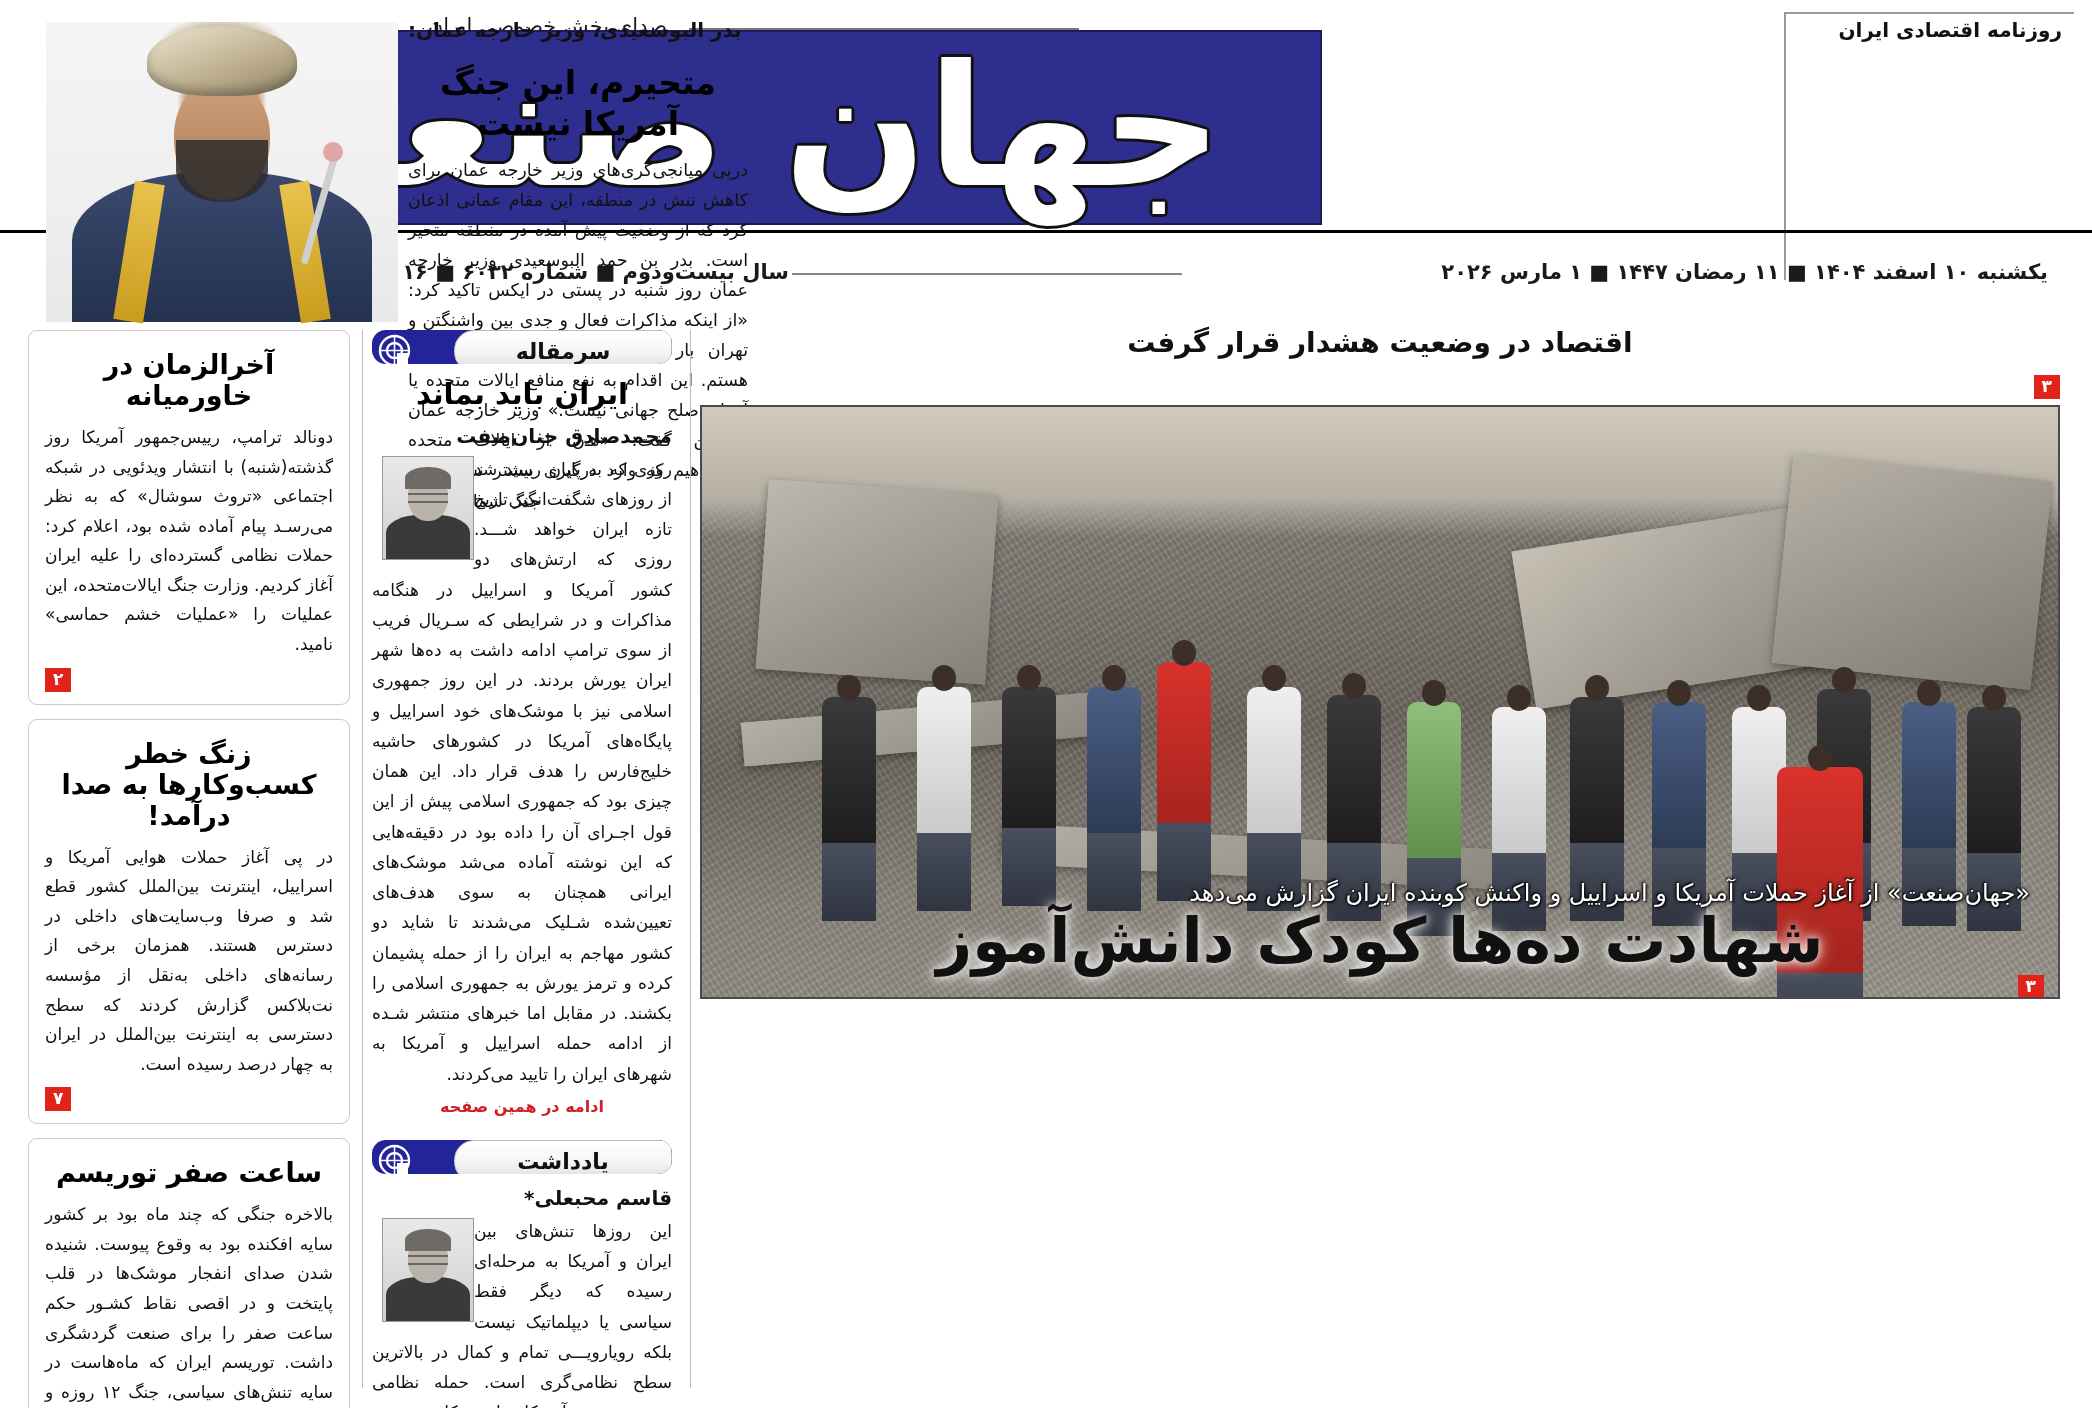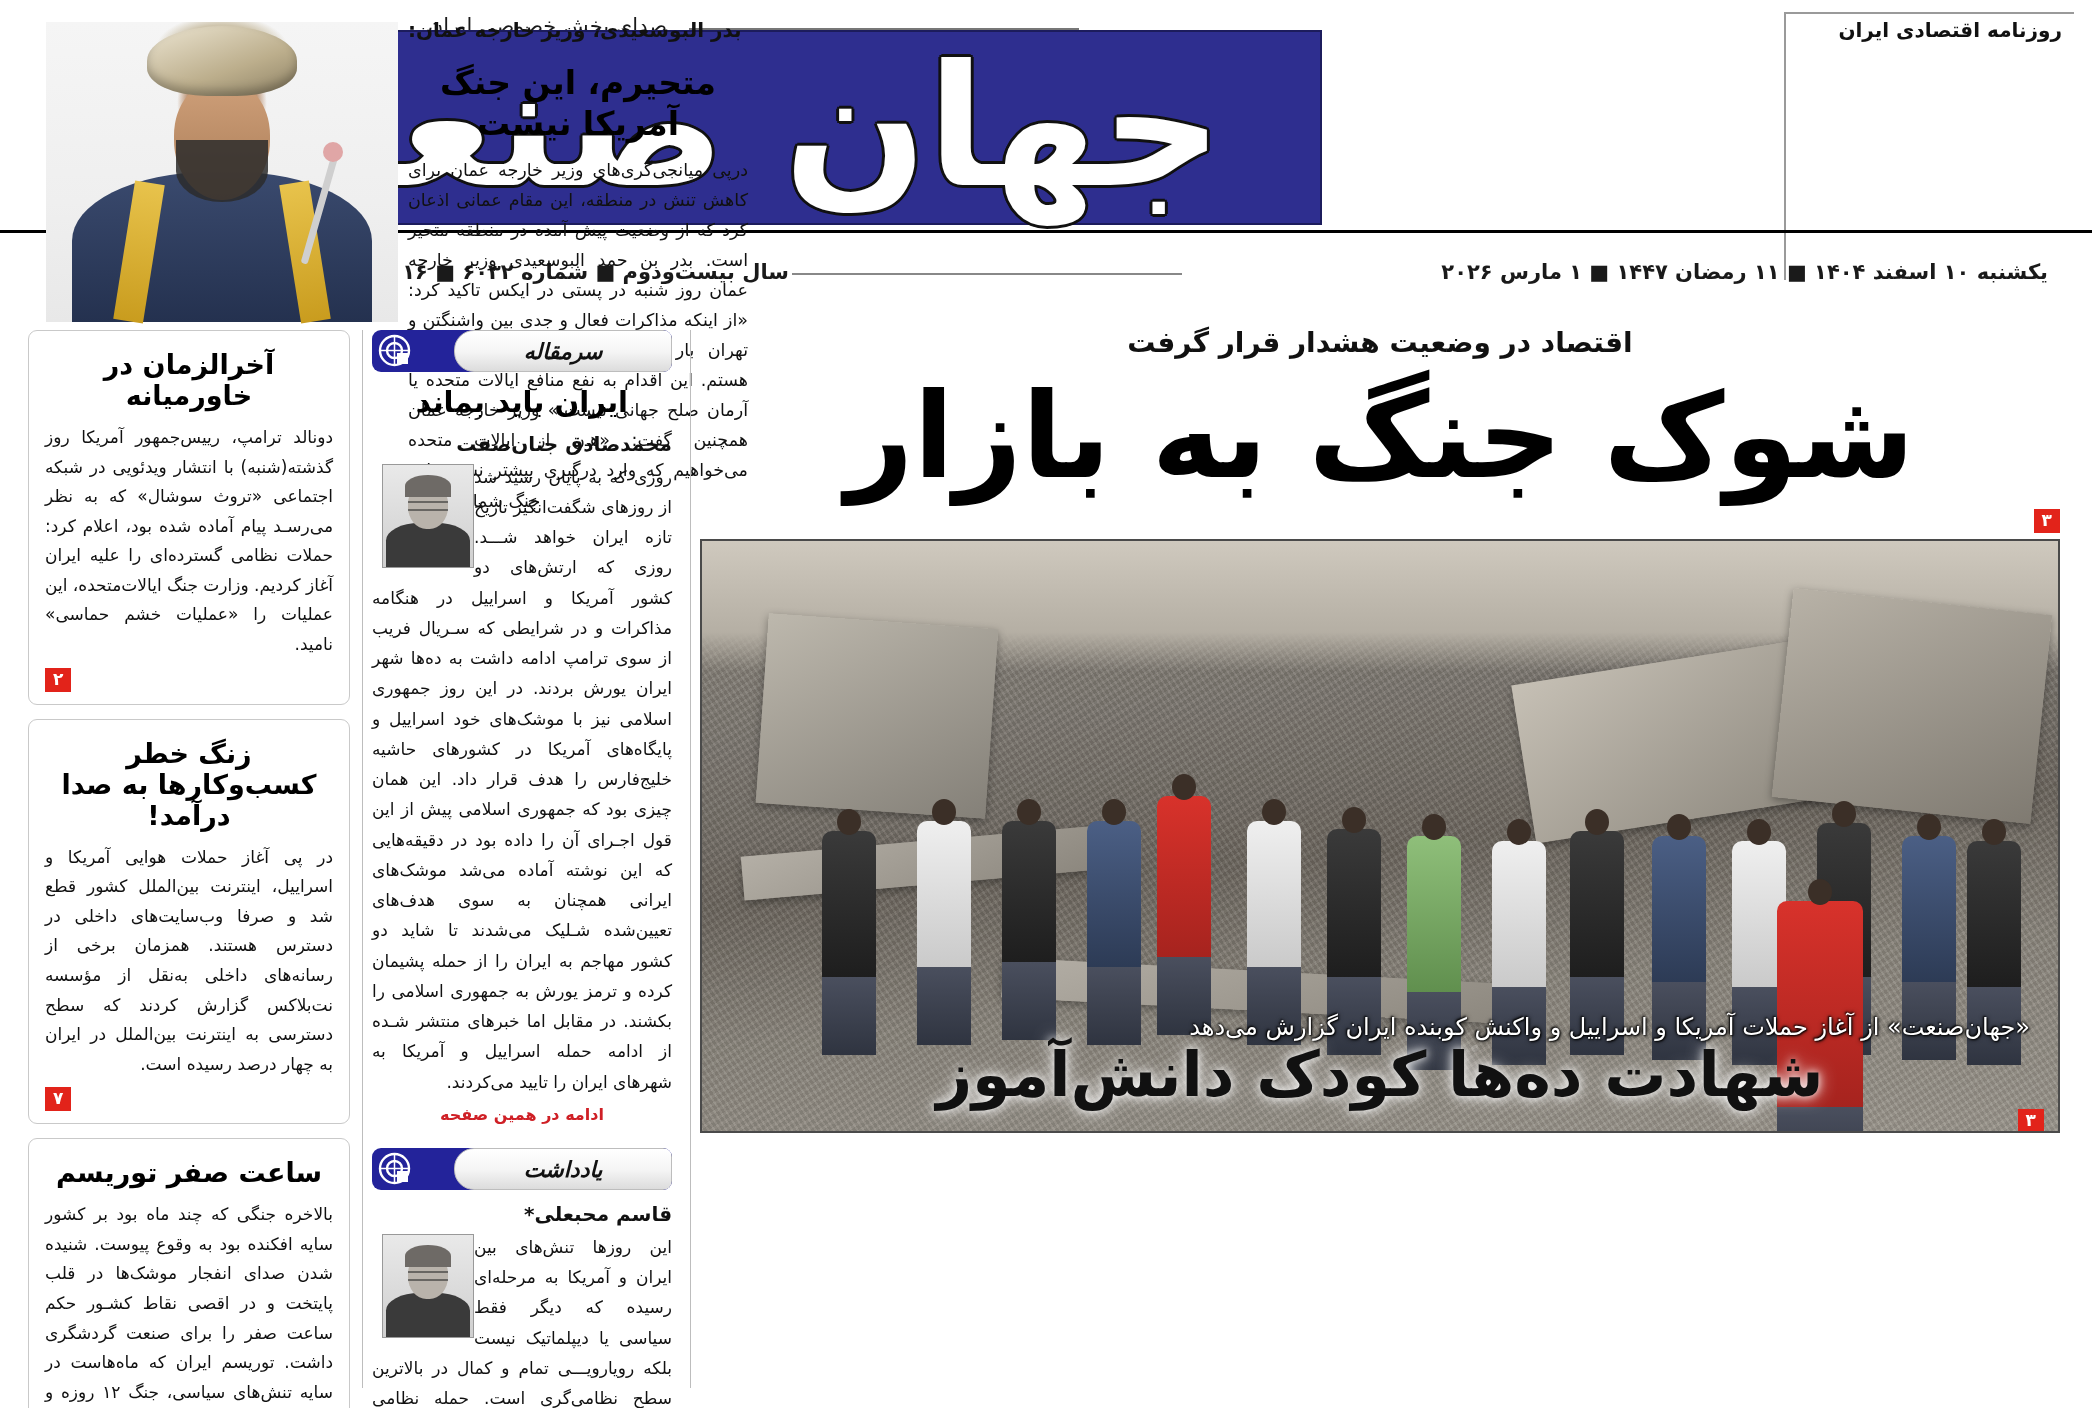--- a/index.html
+++ b/index.html
@@ -218,26 +218,25 @@
 
   
   .mid-col {
     position: absolute;
     left: 372px; top: 330px;
     width: 300px;
     height: 1056px;
   }
   .sec-head {
     position: relative;
-    height: 42px;
+    height: 34px;
     background: #23239a;
-    border-radius: 9px;
+    border-radius: 14px;
     margin-bottom: 12px;
     overflow: hidden;
-    font-style: italic;
   }
   .sec-head .tab {
     position: absolute;
     right: 0; top: 0;
     height: 42px; width: 218px;
     background: linear-gradient(180deg,#ffffff 0%,#f5f5f5 52%,#dcdcdc 100%);
     border: 1px solid #bdbdbd;
     border-radius: 20px 3px 3px 20px;
     line-height: 42px;
     font-size: 22px; font-weight: bold; color: #111;
@@ -519,21 +518,20 @@
         <div class="head"></div>
         <div class="hair"></div>
         <div class="glasses"></div>
     </div>
     <p class="mid-body">این روزها تنش‌های بین ایران و آمریکا به مرحله‌ای رسیده که دیگر فقط سیاسی یا دیپلماتیک نیست بلکه رویارویـــی تمام و کمال در بالاترین سطح نظامی‌گری است. حمله نظامی دیروز صبح آمریکا با همکاری رژیم صهیونیستی در حین انجام مذاکرات صلح نشانه‌ای از تغییر بازگشت‌ناپذیر شرایط به حالت عادی است. در مقابل حمله‌های ایران به پایگاه‌های آمریکایی در کشورهای عربی، حتی به محدودترین شکل ممکن، می‌تواند نقطه آغازی برای گسترش جنگ و شروع یک جنگ منطقه‌ای باشد. تا به اینجای کار معادلات منطقه نشان داده که دیگر صحبت از تهدید یا پاسخ‌های محدود نیست بلکه درباره تغییر ساختار قدرت در منطقه است.</p>
 
   </div>
 
   <div class="main-col">
     <div class="main-kicker">اقتصاد در وضعیت هشدار قرار گرفت</div>
-    <h1 class="main-title">شوک جنگ به بازار</h1>
     <div class="main-pn">
       <span class="pagenum">۳</span>
     </div>
 
     <div class="photo-frame">
       <div class="rubble"></div>
       <div class="sky"></div>
 
       <div class="slab" style="left:40px;  top:300px; width:360px; height:44px; transform:rotate(-5deg);"></div>
       <div class="slab" style="left:300px; top:430px; width:520px; height:40px; transform:rotate(3deg);"></div>

